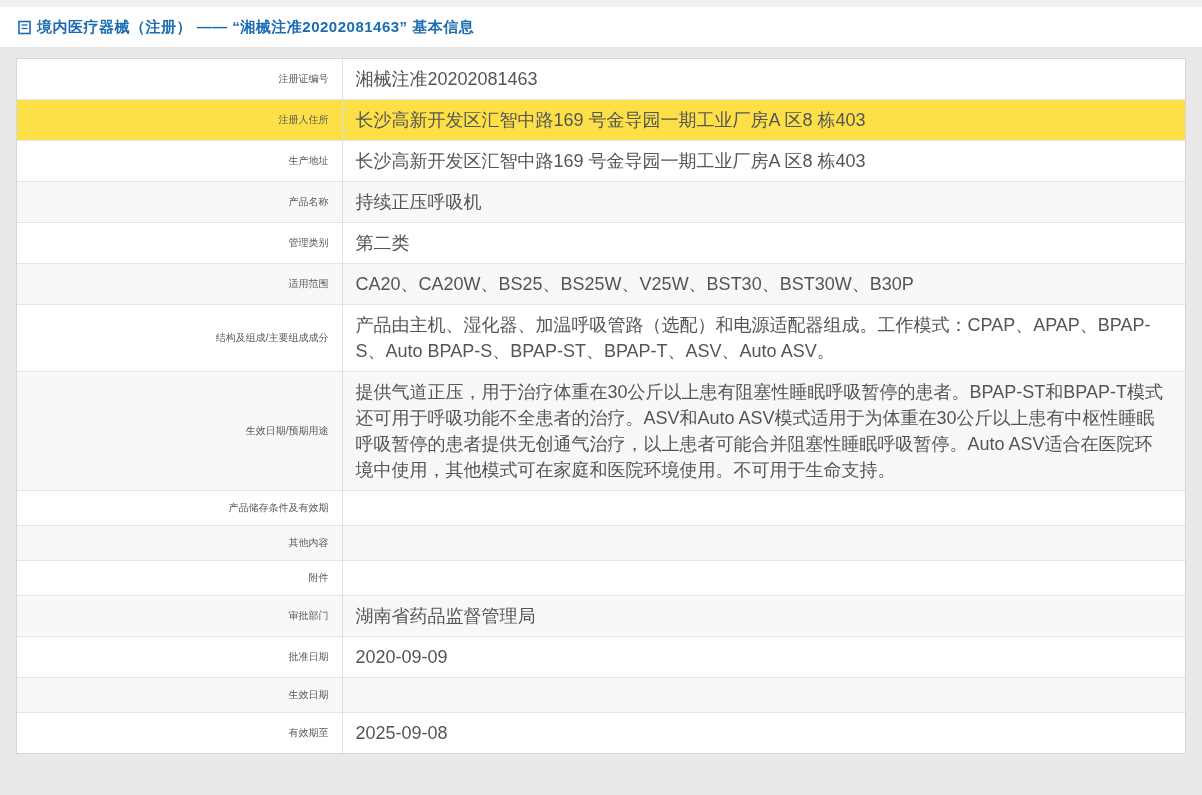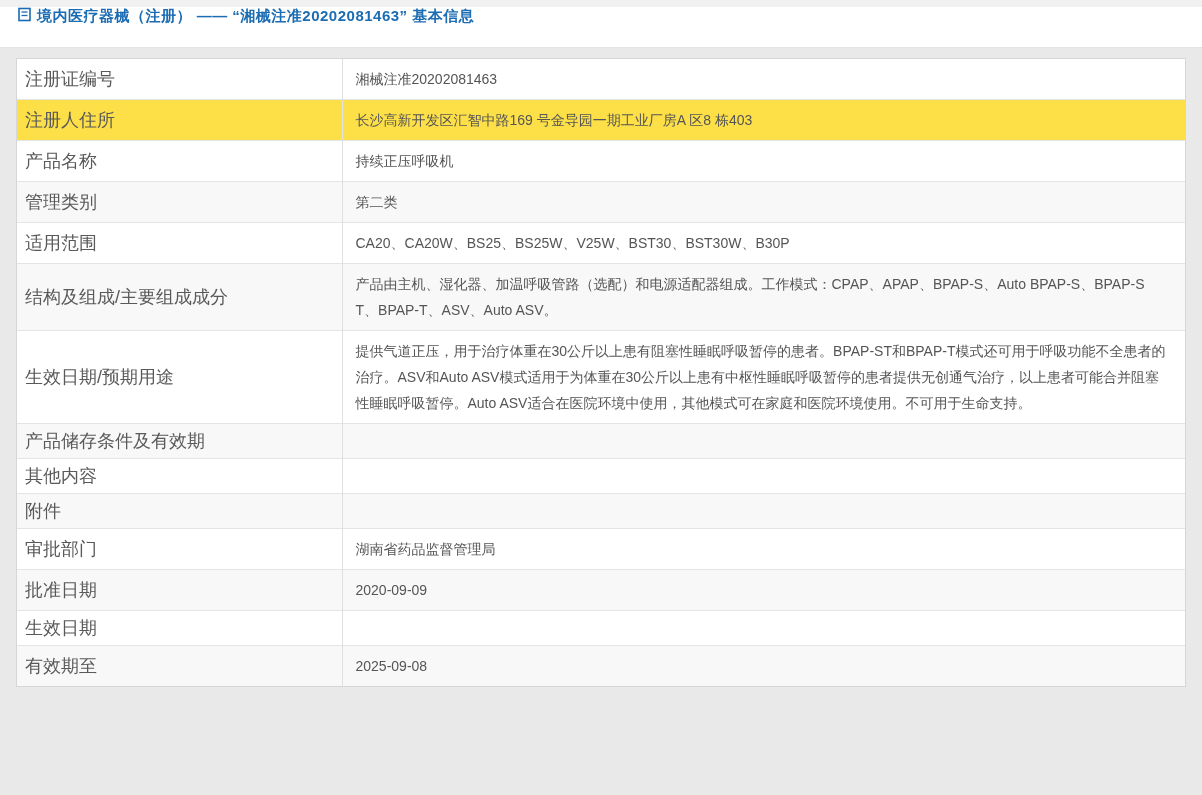--- a/index.html
+++ b/index.html
@@ -11,20 +11,21 @@
     overflow: hidden;
   }
   .top-strip {
     height: 7px;
     background: #f1f1f1;
   }
   .title-bar {
     height: 41px;
     background: #ffffff;
     display: flex;
+    align-items: center;
     padding-left: 17px;
     border-bottom: 1px solid #e3e3e3;
   }
   .doc-icon {
     display: inline-flex;
     margin-right: 5px;
     flex: 0 0 auto;
   }
   .title-text {
     color: #1b6cb3;
@@ -49,32 +50,33 @@
     border-bottom: none;
   }
   table.reg-table tr:nth-child(even) {
     background: #f8f8f8;
   }
   table.reg-table tr.highlighted {
     background: #fde047;
   }
   td.label-cell {
     width: 325px;
+    text-align: right;
     vertical-align: middle;
     padding: 7px 13px 7px 8px;
     border-right: 1px solid #e0e0e0;
     color: #595959;
-    font-size: 18px;
+    font-size: 10px;
     line-height: 20px;
     height: 34px;
   }
   td.value-cell {
     padding: 7px 18px 7px 13px;
     color: #555555;
-    font-size: 14px;
+    font-size: 18px;
     line-height: 26px;
     vertical-align: middle;
     word-break: break-all;
   }
 </style>
 </head>
 <body>
 
 <div class="top-strip"></div>
 
@@ -91,20 +93,24 @@
 
 <div class="table-wrap">
   <table class="reg-table">
     <tbody>
         <tr>
     <td class="label-cell"><span>注册证编号</span></td>
     <td class="value-cell">湘械注准20202081463</td>
   </tr>
         <tr class="highlighted">
     <td class="label-cell"><span>注册人住所</span></td>
+    <td class="value-cell">长沙高新开发区汇智中路169 号金导园一期工业厂房A 区8 栋403</td>
+  </tr>
+        <tr>
+    <td class="label-cell"><span>生产地址</span></td>
     <td class="value-cell">长沙高新开发区汇智中路169 号金导园一期工业厂房A 区8 栋403</td>
   </tr>
         <tr>
     <td class="label-cell"><span>产品名称</span></td>
     <td class="value-cell">持续正压呼吸机</td>
   </tr>
         <tr>
     <td class="label-cell"><span>管理类别</span></td>
     <td class="value-cell">第二类</td>
   </tr>

